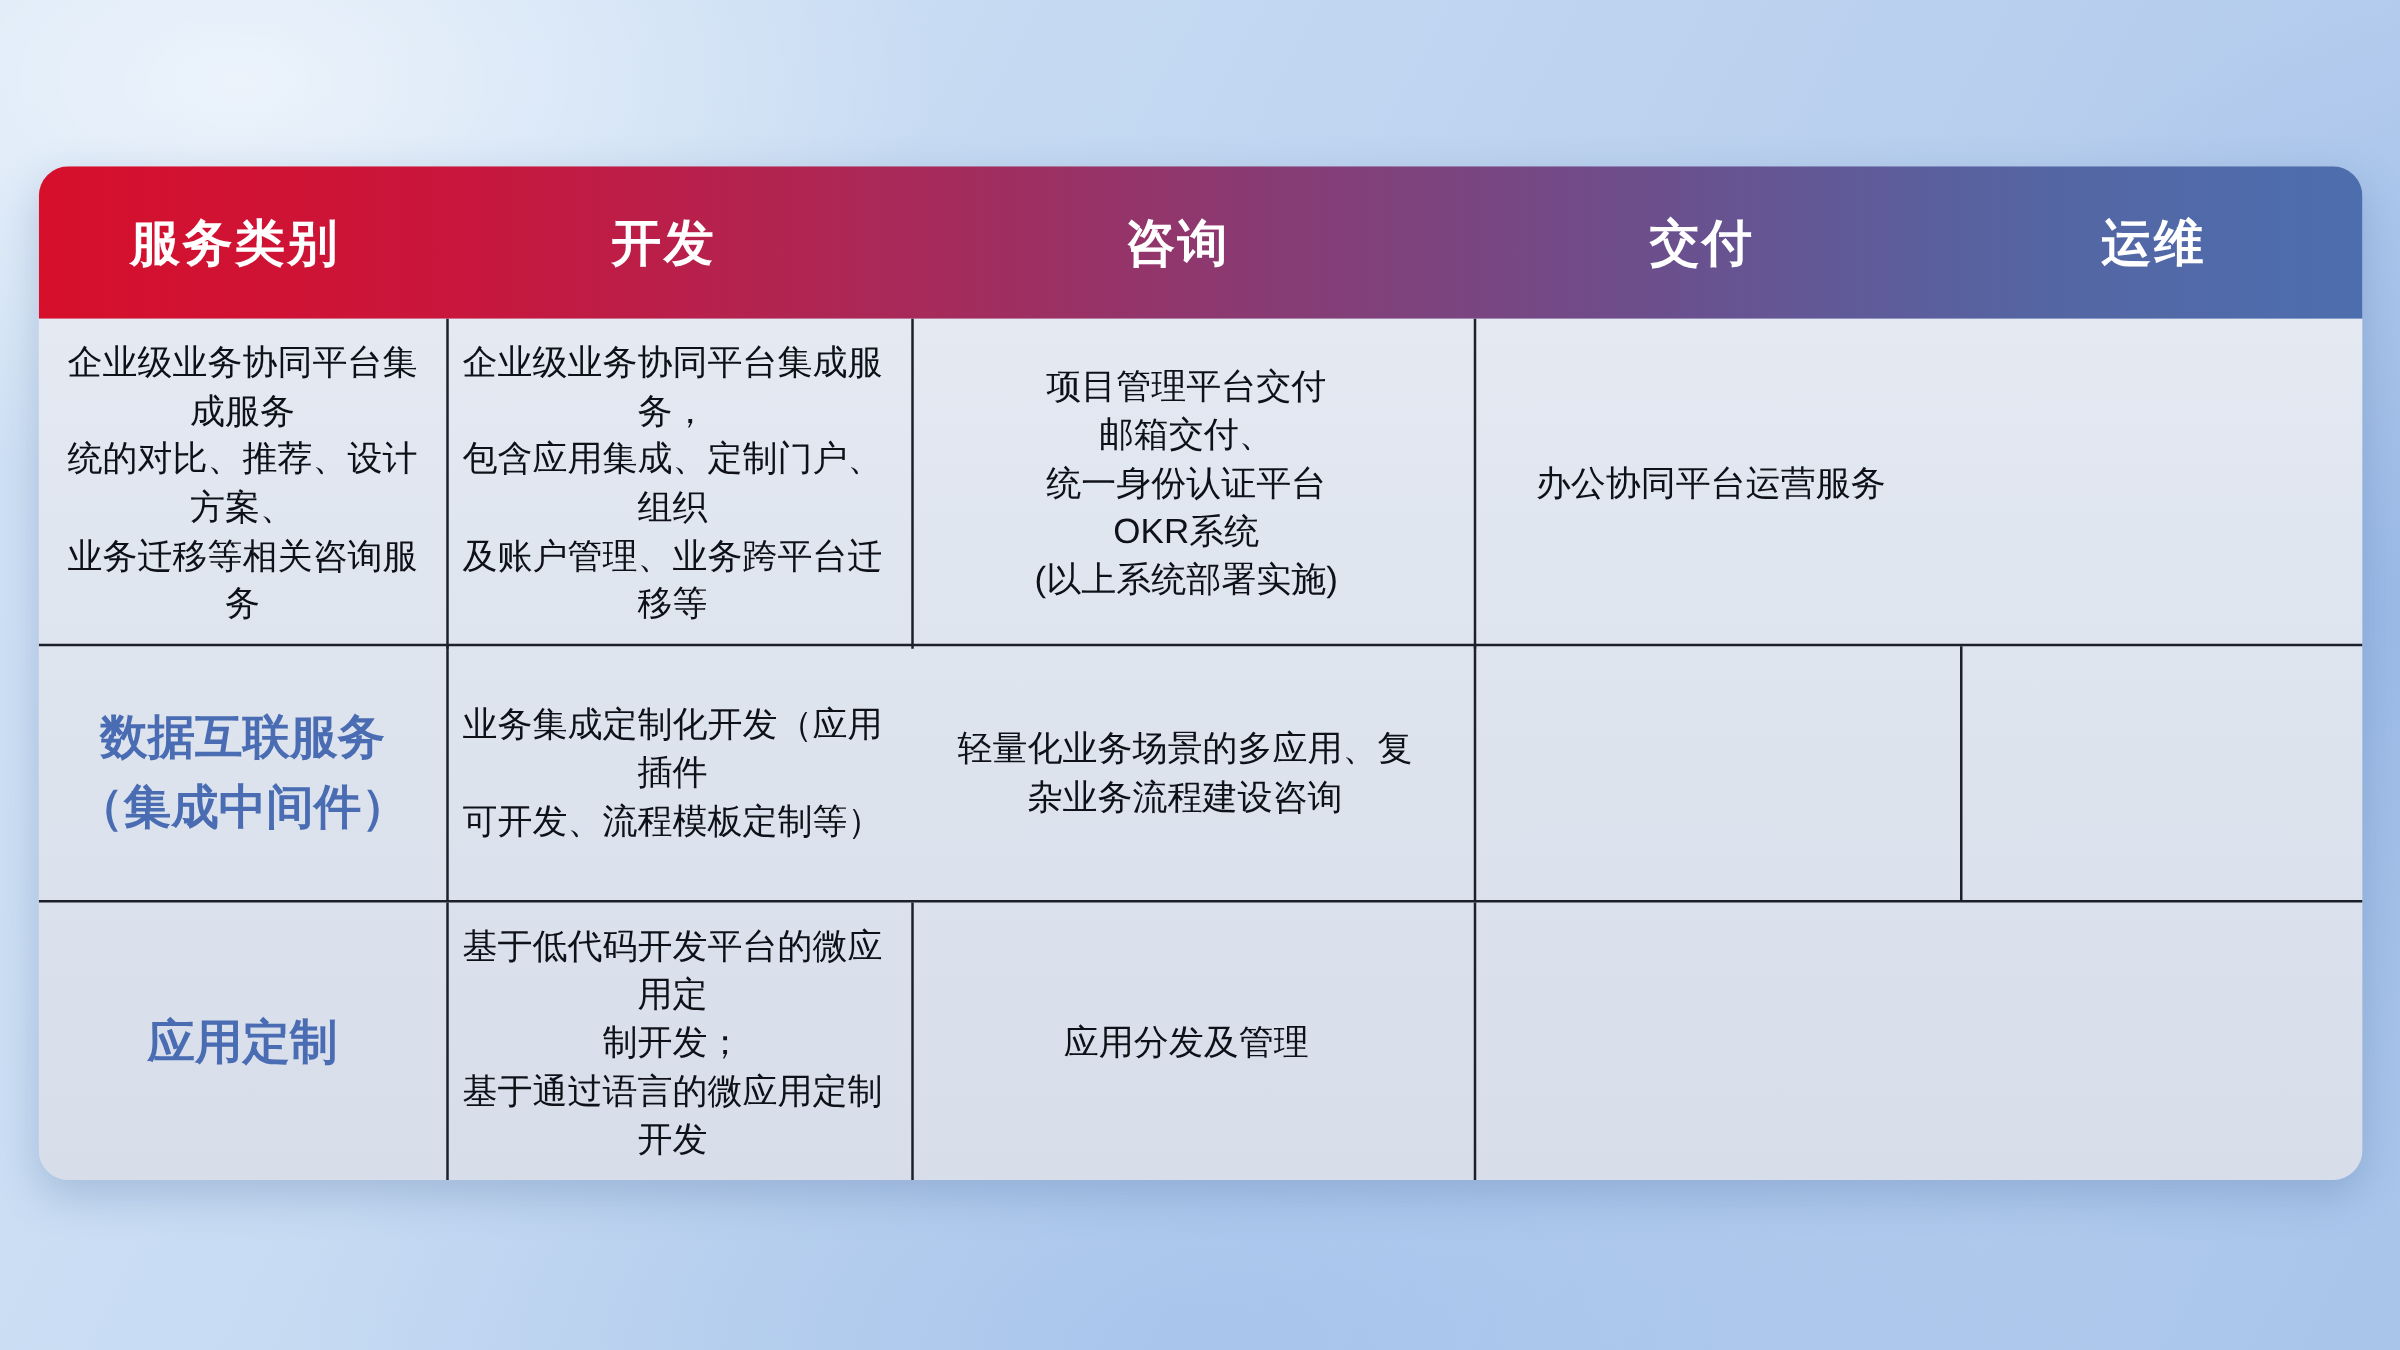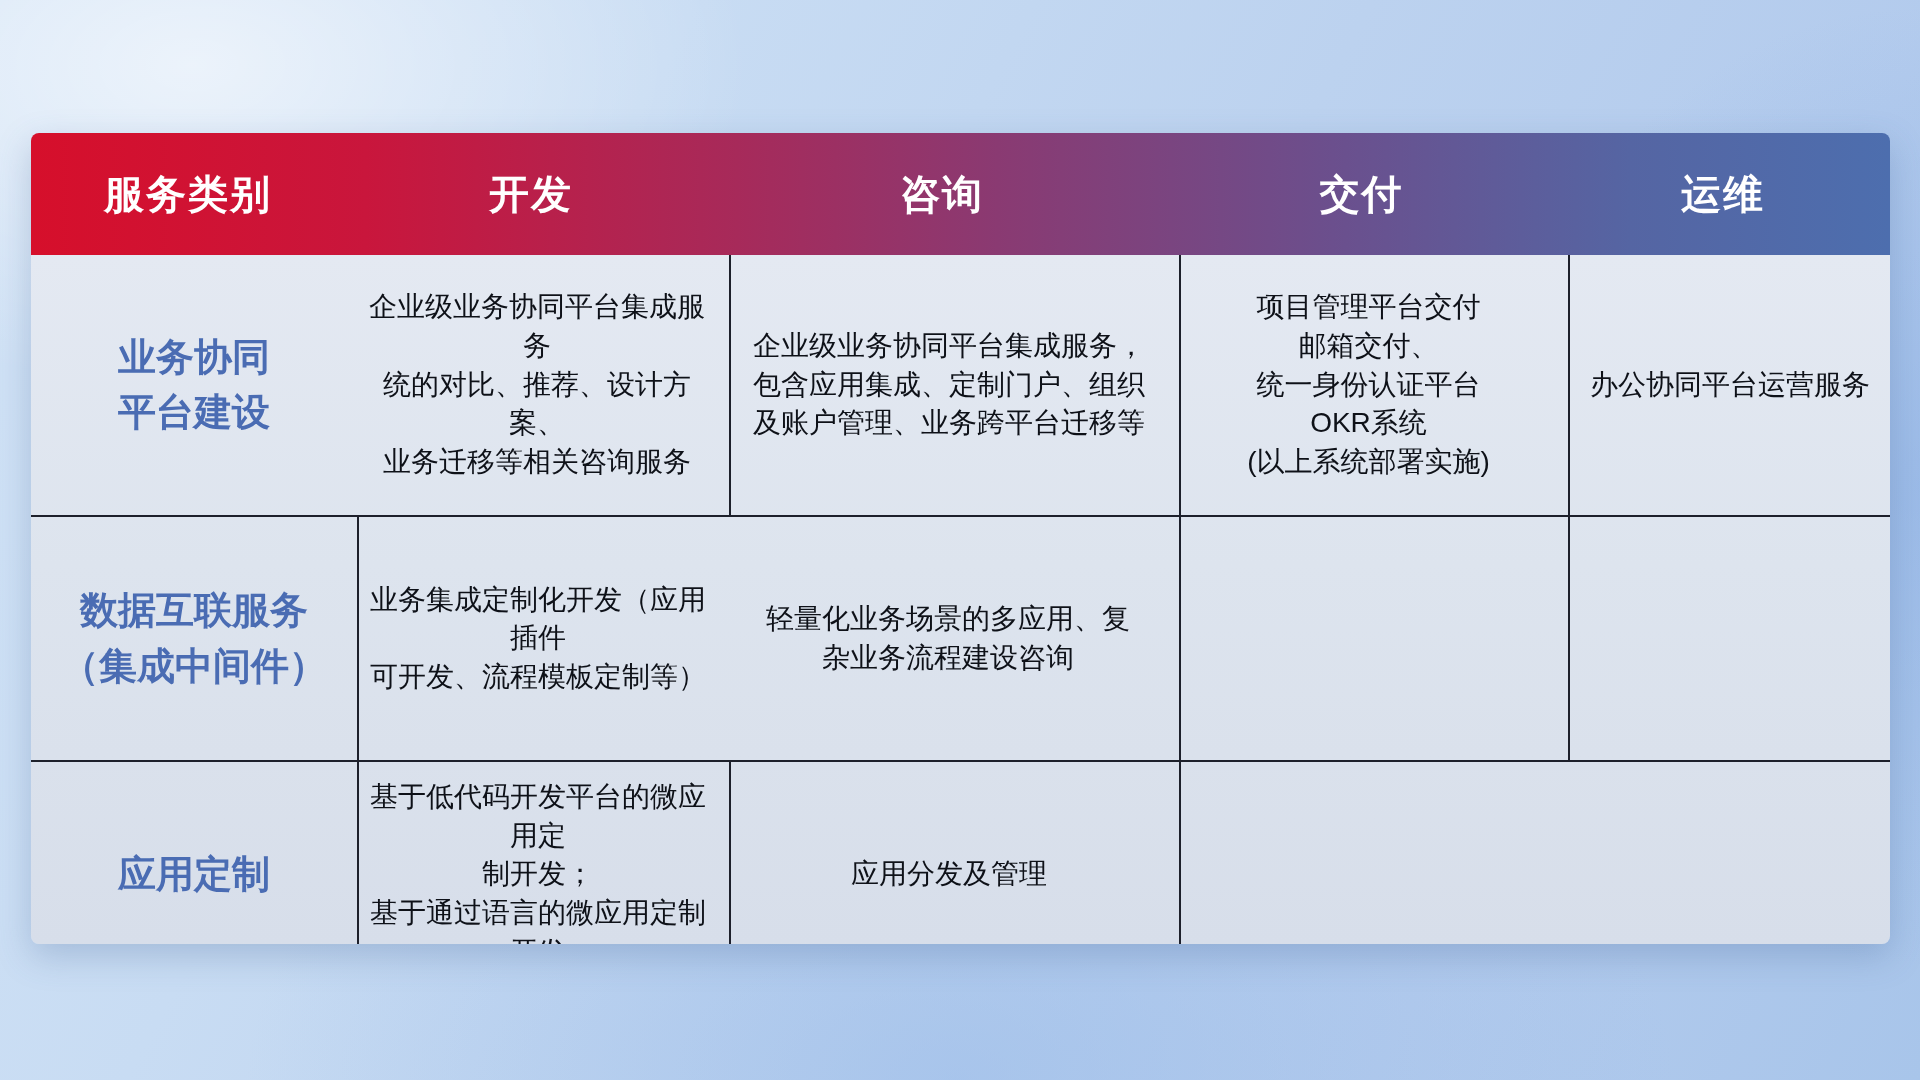--- a/index.html
+++ b/index.html
@@ -8,21 +8,21 @@
     font-family:"Liberation Sans","DejaVu Sans",sans-serif;
     background:
       radial-gradient(900px 520px at 10% 6%, rgba(255,255,255,.60), rgba(255,255,255,0) 62%),
       radial-gradient(1100px 620px at 50% 100%, rgba(150,185,232,.50), rgba(150,185,232,0) 65%),
       radial-gradient(700px 800px at 100% 45%, rgba(125,165,225,.38), rgba(125,165,225,0) 60%),
       linear-gradient(118deg,#d2e3f6 0%,#c8dcf3 28%,#bcd2ef 55%,#b3cbed 78%,#a8c5ea 100%);
     position:relative;
   }
   .panel{
     position:absolute;left:31px;top:133px;width:1859px;height:811px;
-    border-radius:8px;overflow:hidden;
+    border-radius:24px;overflow:hidden;
     box-shadow:0 12px 34px rgba(70,100,150,.28);
   }
   .hdr{
     height:122px;display:grid;
     grid-template-columns:314px 372px 450px 389px 334px;
     align-items:center;
     background:linear-gradient(90deg,#d60f2b 0%,#c9163c 18%,#a72a5a 38%,#8a3a72 52%,#6b4f8d 70%,#5565a3 86%,#4d6eae 100%);
   }
   .hdr .hcell{
     text-align:center;color:#ffffff;font-size:40px;font-weight:700;
@@ -31,21 +31,21 @@
   .tbody{
     height:689px;
     background:linear-gradient(180deg,#e4e9f2 0%,#dde4ee 45%,#d7deea 100%);
   }
   .trow{
     display:grid;
     grid-template-columns:314px 372px 450px 389px 334px;
     box-sizing:border-box;
   }
   .trow.r1{height:260px;}
-  .trow.r2{height:245px;border-top:2px solid #1d202b;}
+  .trow.r2{height:205px;border-top:2px solid #1d202b;}
   .trow.r3{height:224px;border-top:2px solid #1d202b;}
   .cell{
     display:flex;align-items:center;justify-content:center;
     text-align:center;box-sizing:border-box;padding:16px 4px;margin-left:12px;
   }
   .cell.vline{border-left:2px solid #1d202b;}
   .cat{
     color:#4a6cb3;font-size:38px;font-weight:700;line-height:1.45;
     white-space:pre-line;
   }
@@ -62,24 +62,20 @@
     <div class="hcell">服务类别</div>
     <div class="hcell">开发</div>
     <div class="hcell">咨询</div>
     <div class="hcell">交付</div>
     <div class="hcell">运维</div>
   </div>
 
   <div class="tbody">
 
     <div class="trow r1">
-      <div class="cell">
-          <div class="cat">业务协同
-平台建设</div>
-        </div>
       <div class="cell">
           <div class="txt">企业级业务协同平台集成服务
 统的对比、推荐、设计方案、
 业务迁移等相关咨询服务</div>
         </div>
       <div class="cell vline">
           <div class="txt">企业级业务协同平台集成服务，
 包含应用集成、定制门户、组织
 及账户管理、业务跨平台迁移等</div>
         </div>

